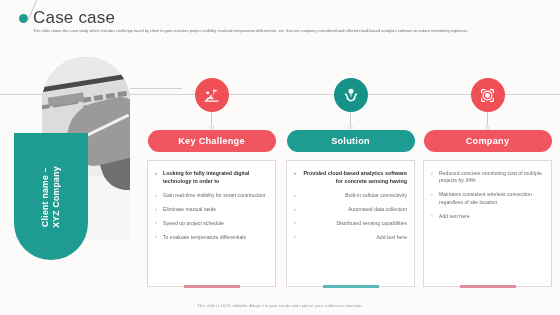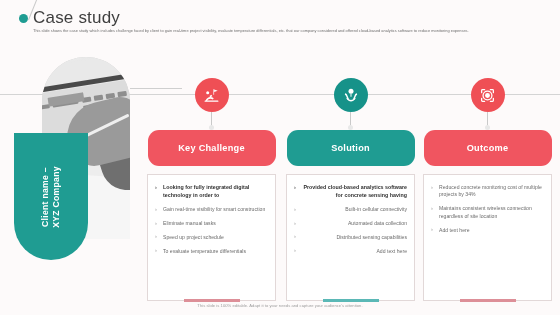--- a/index.html
+++ b/index.html
@@ -255,21 +255,21 @@
     bottom: -1px;
     width: 5px;
     height: 5px;
     border-radius: 50%;
     background: #e8e8e8;
   }
 
   .pill {
     margin: 1px auto 8px auto;
     width: 128px;
-    height: 36px;
+    height: 22px;
     border-radius: 11px;
     display: flex;
     align-items: center;
     justify-content: center;
     color: #ffffff;
     font-size: 9.2px;
     font-weight: bold;
     letter-spacing: 0.25px;
   }
   .pill.red { background: #f05560; }
@@ -340,21 +340,21 @@
   }
 </style>
 </head>
 <body>
 
 <div id="slide">
 
   <div class="corner-line"></div>
   <div class="corner-dot"></div>
 
-  <div class="page-title">Case study</div>
+  <div class="page-title">Case case</div>
   <div class="page-subtitle">This slide shows the case study which includes challenge faced by client to gain real-time project visibility, evaluate temperature differentials, etc. that our company considered and offered cloud-based analytics software to reduce monitoring expenses.</div>
 
   <div class="rail"></div>
 
   <div class="photo-frame">
     <div class="photo-art">
       <div class="lap-top"></div>
       <div class="lap-screen-edge"></div>
       <div class="lap-deck">
 
@@ -438,21 +438,21 @@
       <svg width="19" height="19" viewBox="0 0 24 24" fill="none" stroke="#ffffff" stroke-width="1.6">
         <circle cx="12" cy="12" r="3.1" fill="#ffffff" stroke="none"></circle>
         <circle cx="12" cy="12" r="5.6"></circle>
         <path d="M4.6 8.4 V5.6 a1 1 0 0 1 1-1 h2.8" stroke-linecap="round"></path>
         <path d="M19.4 8.4 V5.6 a1 1 0 0 0-1-1 h-2.8" stroke-linecap="round"></path>
         <path d="M4.6 15.6 v2.8 a1 1 0 0 0 1 1 h2.8" stroke-linecap="round"></path>
         <path d="M19.4 15.6 v2.8 a1 1 0 0 1-1 1 h-2.8" stroke-linecap="round"></path>
       </svg>
     </div>
     <div class="stem"></div>
-    <div class="pill red">Outcome</div>
+    <div class="pill red">Company</div>
     <div class="card accent-red">
       <ul class="bullets">
         <li>Reduced concrete monitoring cost of multiple projects by 34%</li>
         <li>Maintains consistent wireless connection regardless of site location</li>
         <li>Add text here</li>
       </ul>
     </div>
   </div>
 
   <div class="footer">This slide is 100% editable. Adapt it to your needs and capture your audience's attention.</div>

